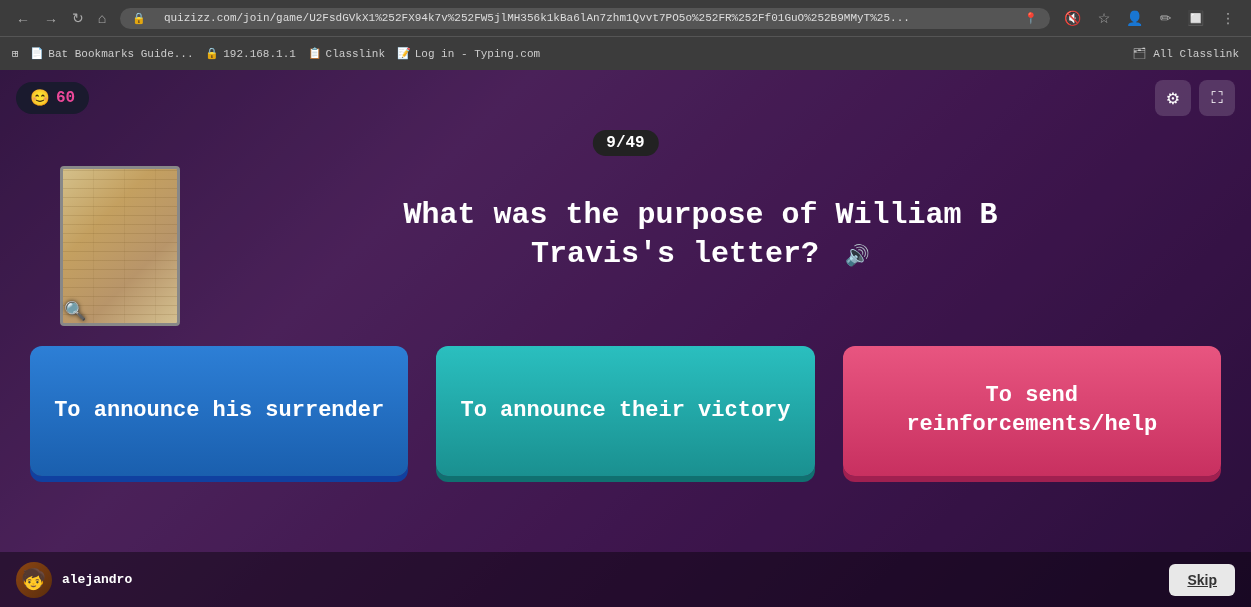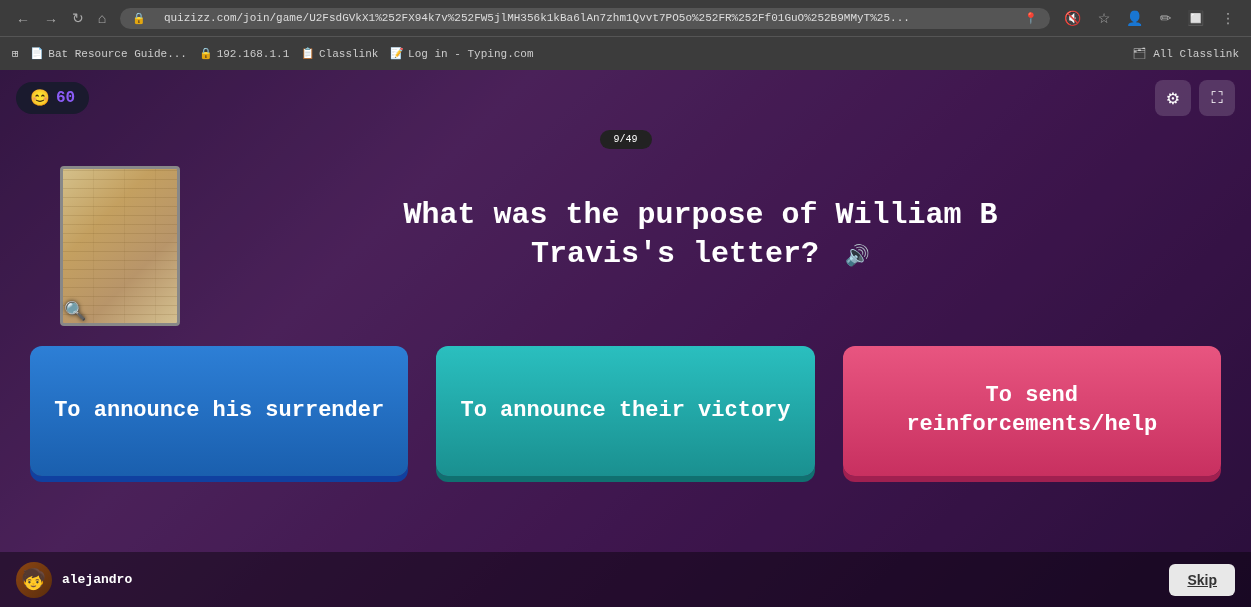--- a/index.html
+++ b/index.html
@@ -124,21 +124,21 @@
       border-radius: 20px;
       padding: 6px 14px;
       display: flex;
       align-items: center;
       gap: 6px;
     }
     .score-icon {
       font-size: 16px;
     }
     .score-text {
-      color: #8b5cf6;
+      color: #ec4899;
       font-size: 16px;
       font-weight: bold;
       font-family: Liberation Mono, monospace;
     }
     .top-right-icons {
       display: flex;
       gap: 8px;
     }
     .icon-btn {
       background: rgba(255,255,255,0.15);
@@ -158,22 +158,22 @@
     .progress-badge {
       position: absolute;
       top: 60px;
       left: 50%;
       transform: translateX(-50%);
       z-index: 10;
       background: #222;
       color: #fff;
       border-radius: 14px;
       padding: 4px 14px;
-      font-size: 10px;
-      font-weight: normal;
+      font-size: 16px;
+      font-weight: bold;
     }
 
     
     .question-section {
       position: relative;
       z-index: 10;
       display: flex;
       align-items: flex-start;
       padding: 20px 60px 10px 60px;
       gap: 30px;
@@ -358,21 +358,21 @@
       <button class="browser-action-btn">👤</button>
       <button class="browser-action-btn">✏</button>
       <button class="browser-action-btn">🔲</button>
       <button class="browser-action-btn">⋮</button>
     </div>
   </div>
   <div class="bookmarks-bar">
     <div class="bookmark-item">⊞</div>
     <div class="bookmark-item">
       <span>📄</span>
-      <span>Bat Resource Guide...</span>
+      <span>Bat Bookmarks Guide...</span>
     </div>
     <div class="bookmark-item">
       <span>🔒</span>
       <span>192.168.1.1</span>
     </div>
     <div class="bookmark-item">
       <span>📋</span>
       <span>Classlink</span>
     </div>
     <div class="bookmark-item">

